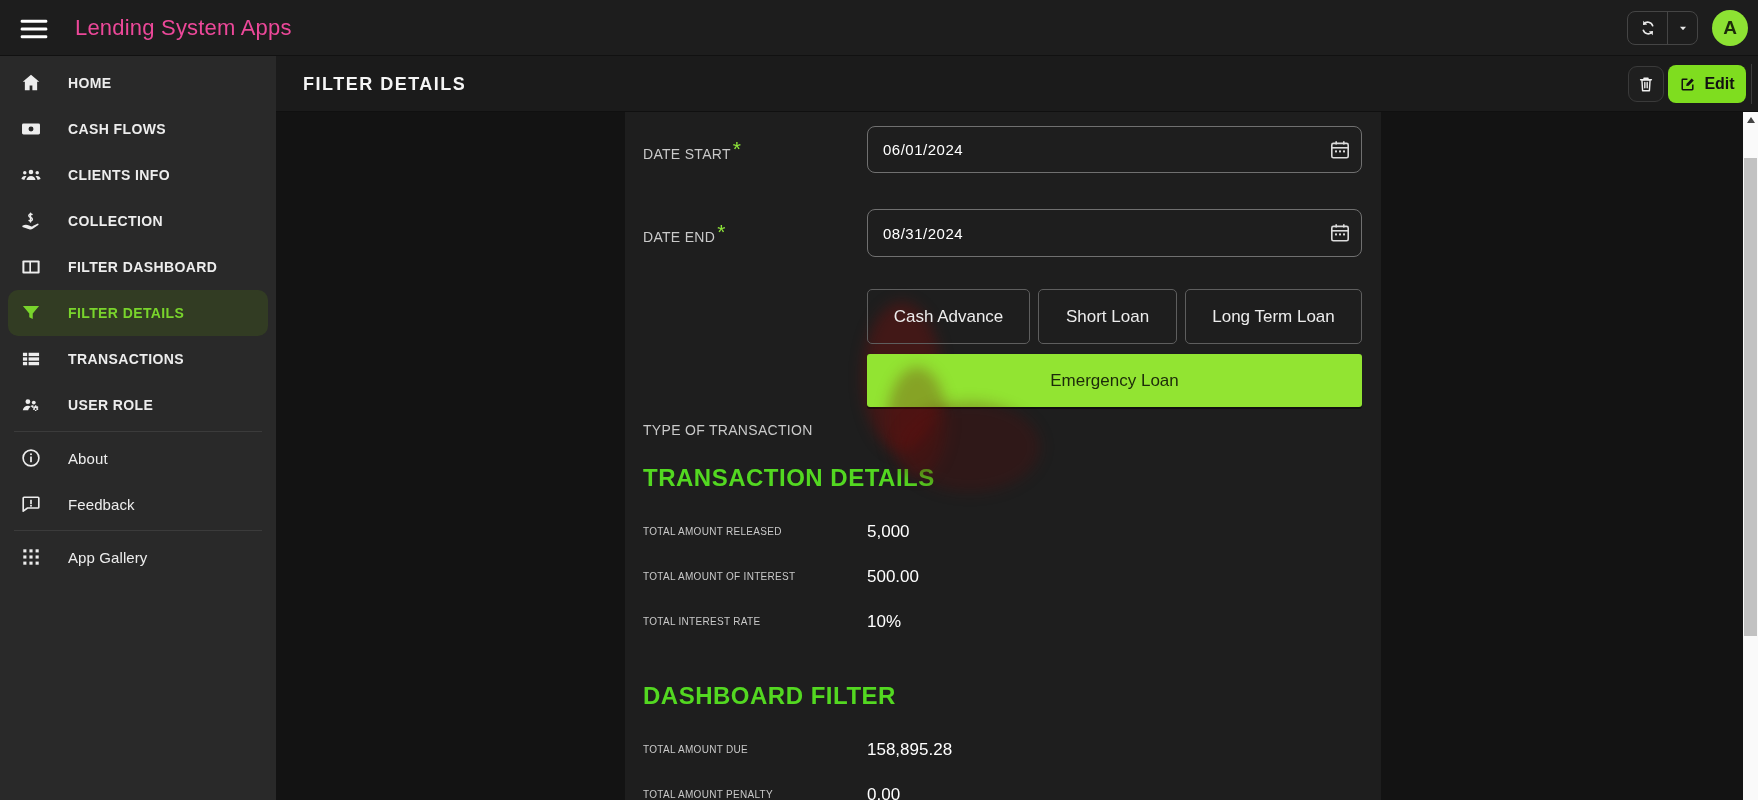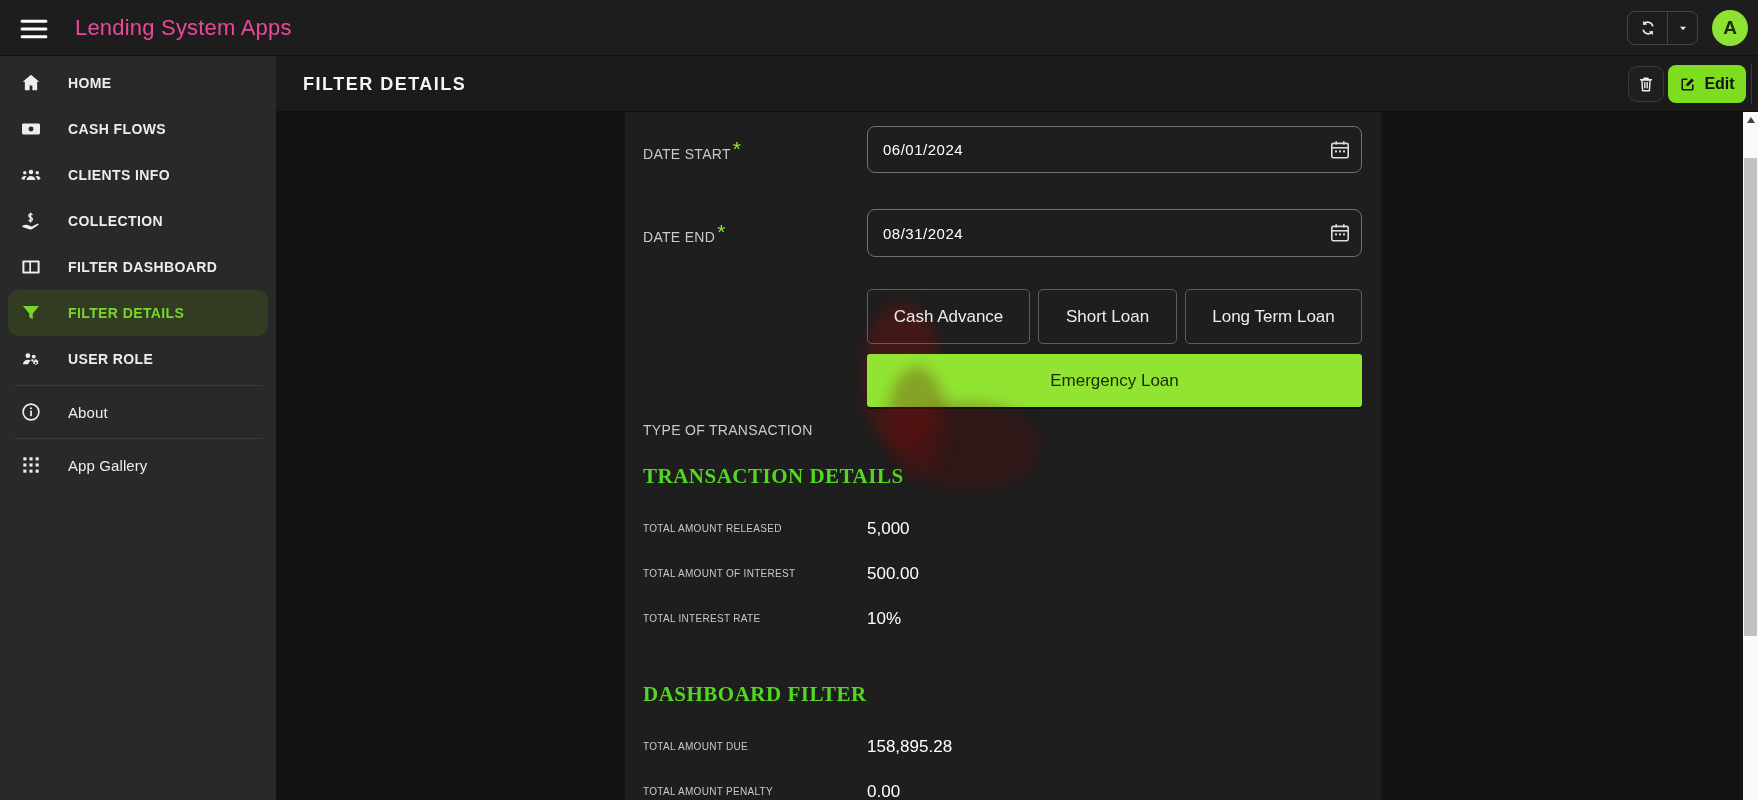--- a/index.html
+++ b/index.html
@@ -58,21 +58,21 @@
   .type-btn:nth-child(1){width:163px;} .type-btn:nth-child(2){width:139px;} .type-btn:nth-child(3){width:177px;}
   .emergency-btn{position:absolute;left:242px;top:242px;width:495px;height:53px;background:var(--accent2);border:none;border-radius:3px;color:#1c2b0a;font-size:17px;cursor:pointer;box-shadow:0 2px 0 rgba(0,0,0,.45);font-family:"Liberation Sans",sans-serif;z-index:1;}
 
   .watermark{position:absolute;pointer-events:none;filter:blur(7px);border-radius:50%;}
   .wm1{left:238px;top:190px;width:78px;height:150px;background:rgba(120,16,12,.40);z-index:0;}
   .wm2{left:262px;top:255px;width:60px;height:110px;background:rgba(105,14,10,.30);z-index:2;}
   .wm3{left:275px;top:290px;width:140px;height:90px;background:rgba(95,12,10,.28);z-index:2;}
 
   .section{position:absolute;left:18px;width:720px;}
   .section.s0{top:352px;} .section.s1{top:570px;}
-  .section-title{font-size:21px;font-weight:800;letter-spacing:.5px;color:var(--hgreen);margin-bottom:30px;font-family:Liberation Serif, serif;}
+  .section-title{font-size:24px;font-weight:800;letter-spacing:.5px;color:var(--hgreen);margin-bottom:30px;}
   .drow{display:flex;align-items:flex-start;margin-bottom:26px;}
   .dlabel{width:224px;font-size:10px;color:var(--lbl);letter-spacing:.3px;line-height:19px;padding-right:30px;}
   .dvalue{font-size:17px;color:#fff;line-height:19px;font-weight:400;}
 
   
   .scrollbar{position:absolute;left:1743px;top:112px;width:15px;height:688px;background:#fafafa;z-index:6;}
   .sb-up{position:absolute;left:0;top:0;width:15px;height:16px;background:#fafafa;border:none;cursor:pointer;display:flex;align-items:center;justify-content:center;padding:0;}
   .sb-up::after{content:"";border-left:4px solid transparent;border-right:4px solid transparent;border-bottom:6px solid #444;}
   .sb-thumb{position:absolute;left:1px;top:46px;width:13px;height:478px;background:#c2c2c2;cursor:pointer;}
 </style>
@@ -172,20 +172,33 @@
     <span class="icon">
             <svg viewBox="0 0 24 24">
               <path fill="currentColor" d="M3.2 4.4h17.6l-6.9 8.1v6.1l-3.8-1.9v-4.2z"></path>
             </svg>
           </span>
     <span class="nav-label">FILTER DETAILS</span>
   </div>
         <div class="nav-item">
     <span class="icon">
             <svg viewBox="0 0 24 24" fill="currentColor">
+              <rect x="3.2" y="5.2" width="4.6" height="3.6"></rect>
+              <rect x="9.4" y="5.2" width="11.4" height="3.6"></rect>
+              <rect x="3.2" y="10.2" width="4.6" height="3.6"></rect>
+              <rect x="9.4" y="10.2" width="11.4" height="3.6"></rect>
+              <rect x="3.2" y="15.2" width="4.6" height="3.6"></rect>
+              <rect x="9.4" y="15.2" width="11.4" height="3.6"></rect>
+            </svg>
+          </span>
+    <span class="nav-label">TRANSACTIONS</span>
+  </div>
+        <div class="nav-item">
+    <span class="icon">
+            <svg viewBox="0 0 24 24" fill="currentColor">
               <circle cx="8.6" cy="8.4" r="2.6"></circle>
               <path d="M3 17.6c.5-2.8 2.8-4.8 5.6-4.8 1.1 0 2.2.3 3.1 1-1.4.9-2.4 2.2-2.8 3.8z"></path>
               <circle cx="15" cy="9.4" r="2.1"></circle>
               <path d="M11.4 13.1c.9-.7 2.1-1 3.3-.8-.5 1-.7 2.1-.4 3.2z"></path>
               <path d="M17.7 12.3l.5 1.2 1.3-.2.6 1.1-.9 1 .9 1-.6 1.1-1.3-.2-.5 1.2h-1.2l-.5-1.2-1.3.2-.6-1.1.9-1-.9-1 .6-1.1 1.3.2.5-1.2z"></path>
               <circle cx="17.1" cy="16.4" r="1" fill="#292929"></circle>
             </svg>
           </span>
     <span class="nav-label">USER ROLE</span>
   </div>
@@ -194,20 +207,30 @@
     <div class="nav-sec">
         <div class="nav-item">
     <span class="icon">
             <svg viewBox="0 0 24 24">
               <circle cx="12" cy="12" r="8.6" fill="none" stroke="currentColor" stroke-width="1.8"></circle>
               <rect x="11.05" y="10.4" width="1.9" height="6.2" fill="currentColor"></rect>
               <circle cx="12" cy="7.9" r="1.1" fill="currentColor"></circle>
             </svg>
           </span>
     <span class="nav-label">About</span>
+  </div>
+        <div class="nav-item">
+    <span class="icon">
+            <svg viewBox="0 0 24 24">
+              <path d="M4.4 4.6h15.2c.5 0 .9.4.9.9v10c0 .5-.4.9-.9.9H8.2l-4.7 3.4V5.5c0-.5.4-.9.9-.9z" fill="none" stroke="currentColor" stroke-width="1.8" stroke-linejoin="round"></path>
+              <rect x="11.1" y="7.4" width="1.8" height="4.8" fill="currentColor"></rect>
+              <circle cx="12" cy="14" r="1.1" fill="currentColor"></circle>
+            </svg>
+          </span>
+    <span class="nav-label">Feedback</span>
   </div>
       </div>
     <div class="divider"></div>
     <div class="nav-sec">
         <div class="nav-item">
     <span class="icon">
             <svg viewBox="0 0 24 24" fill="currentColor">
               <rect x="3.6" y="3.6" width="3.4" height="3.4"></rect>
               <rect x="10.3" y="3.6" width="3.4" height="3.4"></rect>
               <rect x="17" y="3.6" width="3.4" height="3.4"></rect>

